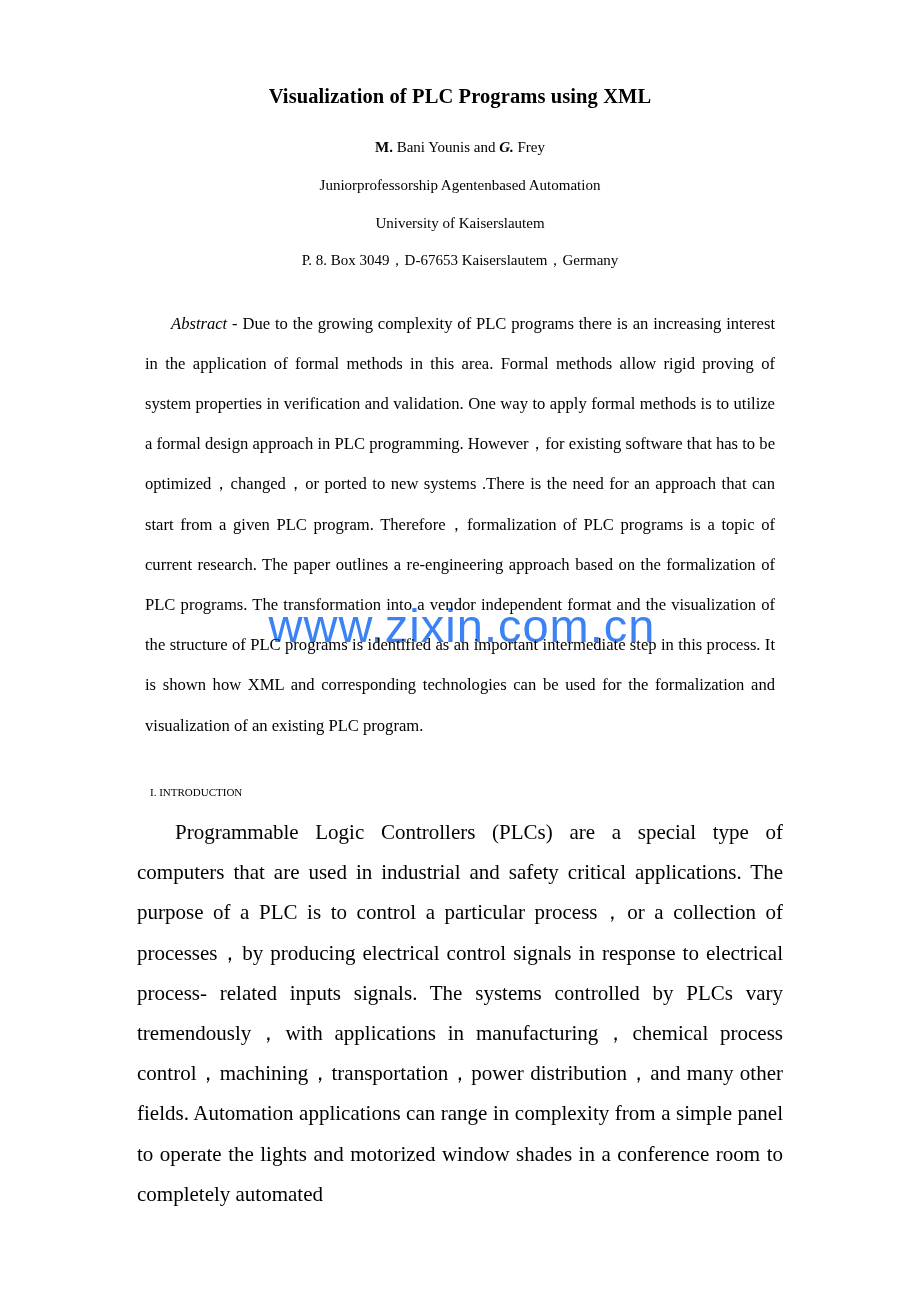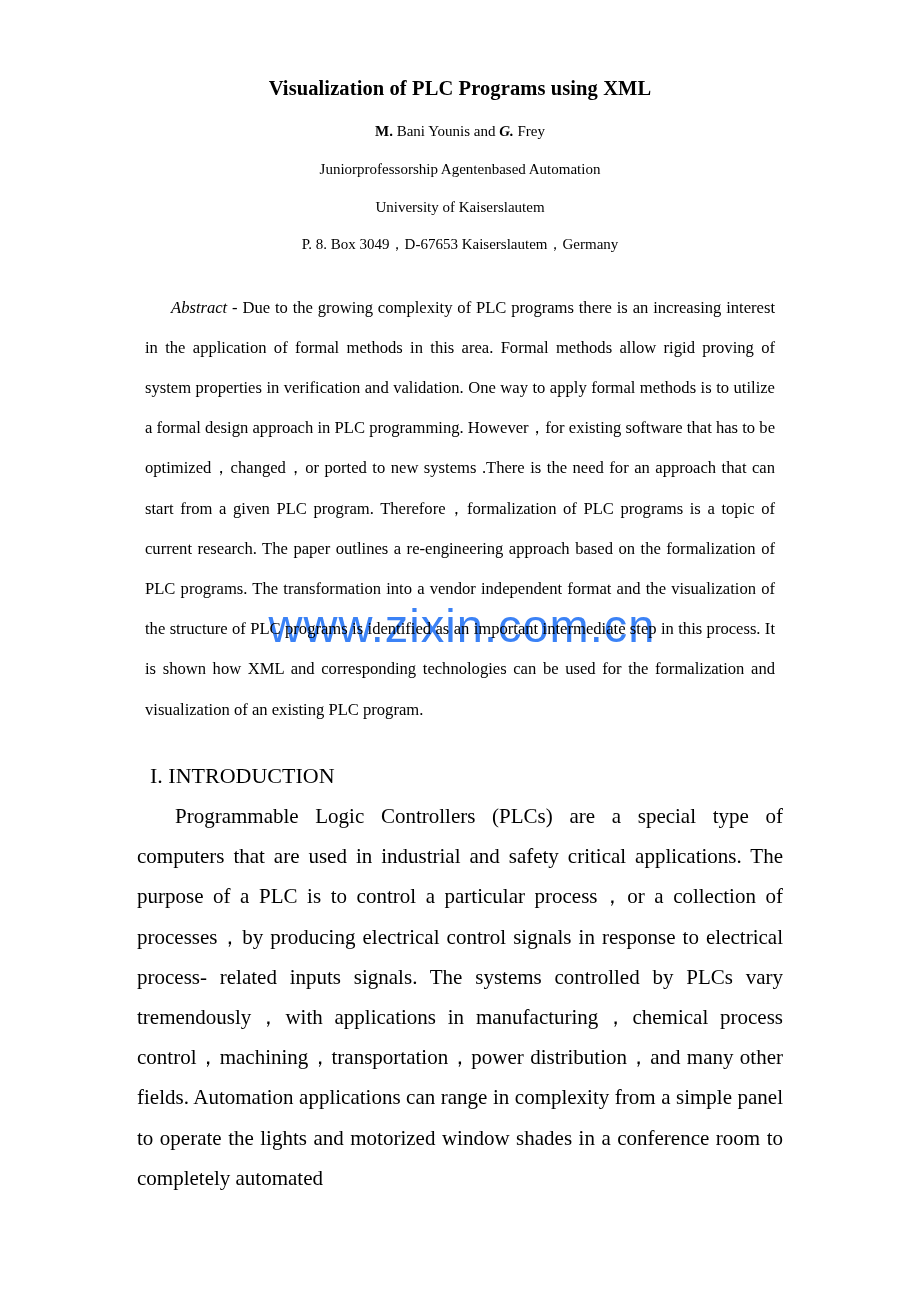--- a/index.html
+++ b/index.html
@@ -38,21 +38,21 @@
 
   .content {
     position: absolute;
     left: 137px;
     top: 0;
     width: 646px;
     z-index: 1;
   }
 
   .doc-title {
-    margin: 0;
+    margin: 8px;
     padding-top: 76px;
     text-align: center;
     font-size: 20.5px;
     font-weight: bold;
     letter-spacing: 0.1px;
     line-height: 1.2;
   }
 
   .centered-line {
     text-align: center;
@@ -78,21 +78,21 @@
     text-indent: 26px;
   }
   .abstract .abs-label {
     font-style: italic;
   }
 
   .section-heading {
     margin: 0;
     padding-top: 18px;
     padding-left: 13px;
-    font-size: 22px;
+    font-size: 11px;
     line-height: 40.2px;
     font-weight: normal;
     text-align: left;
   }
 
   .body-par {
     margin: 0;
     text-align: justify;
     text-justify: inter-word;
     font-size: 21px;

